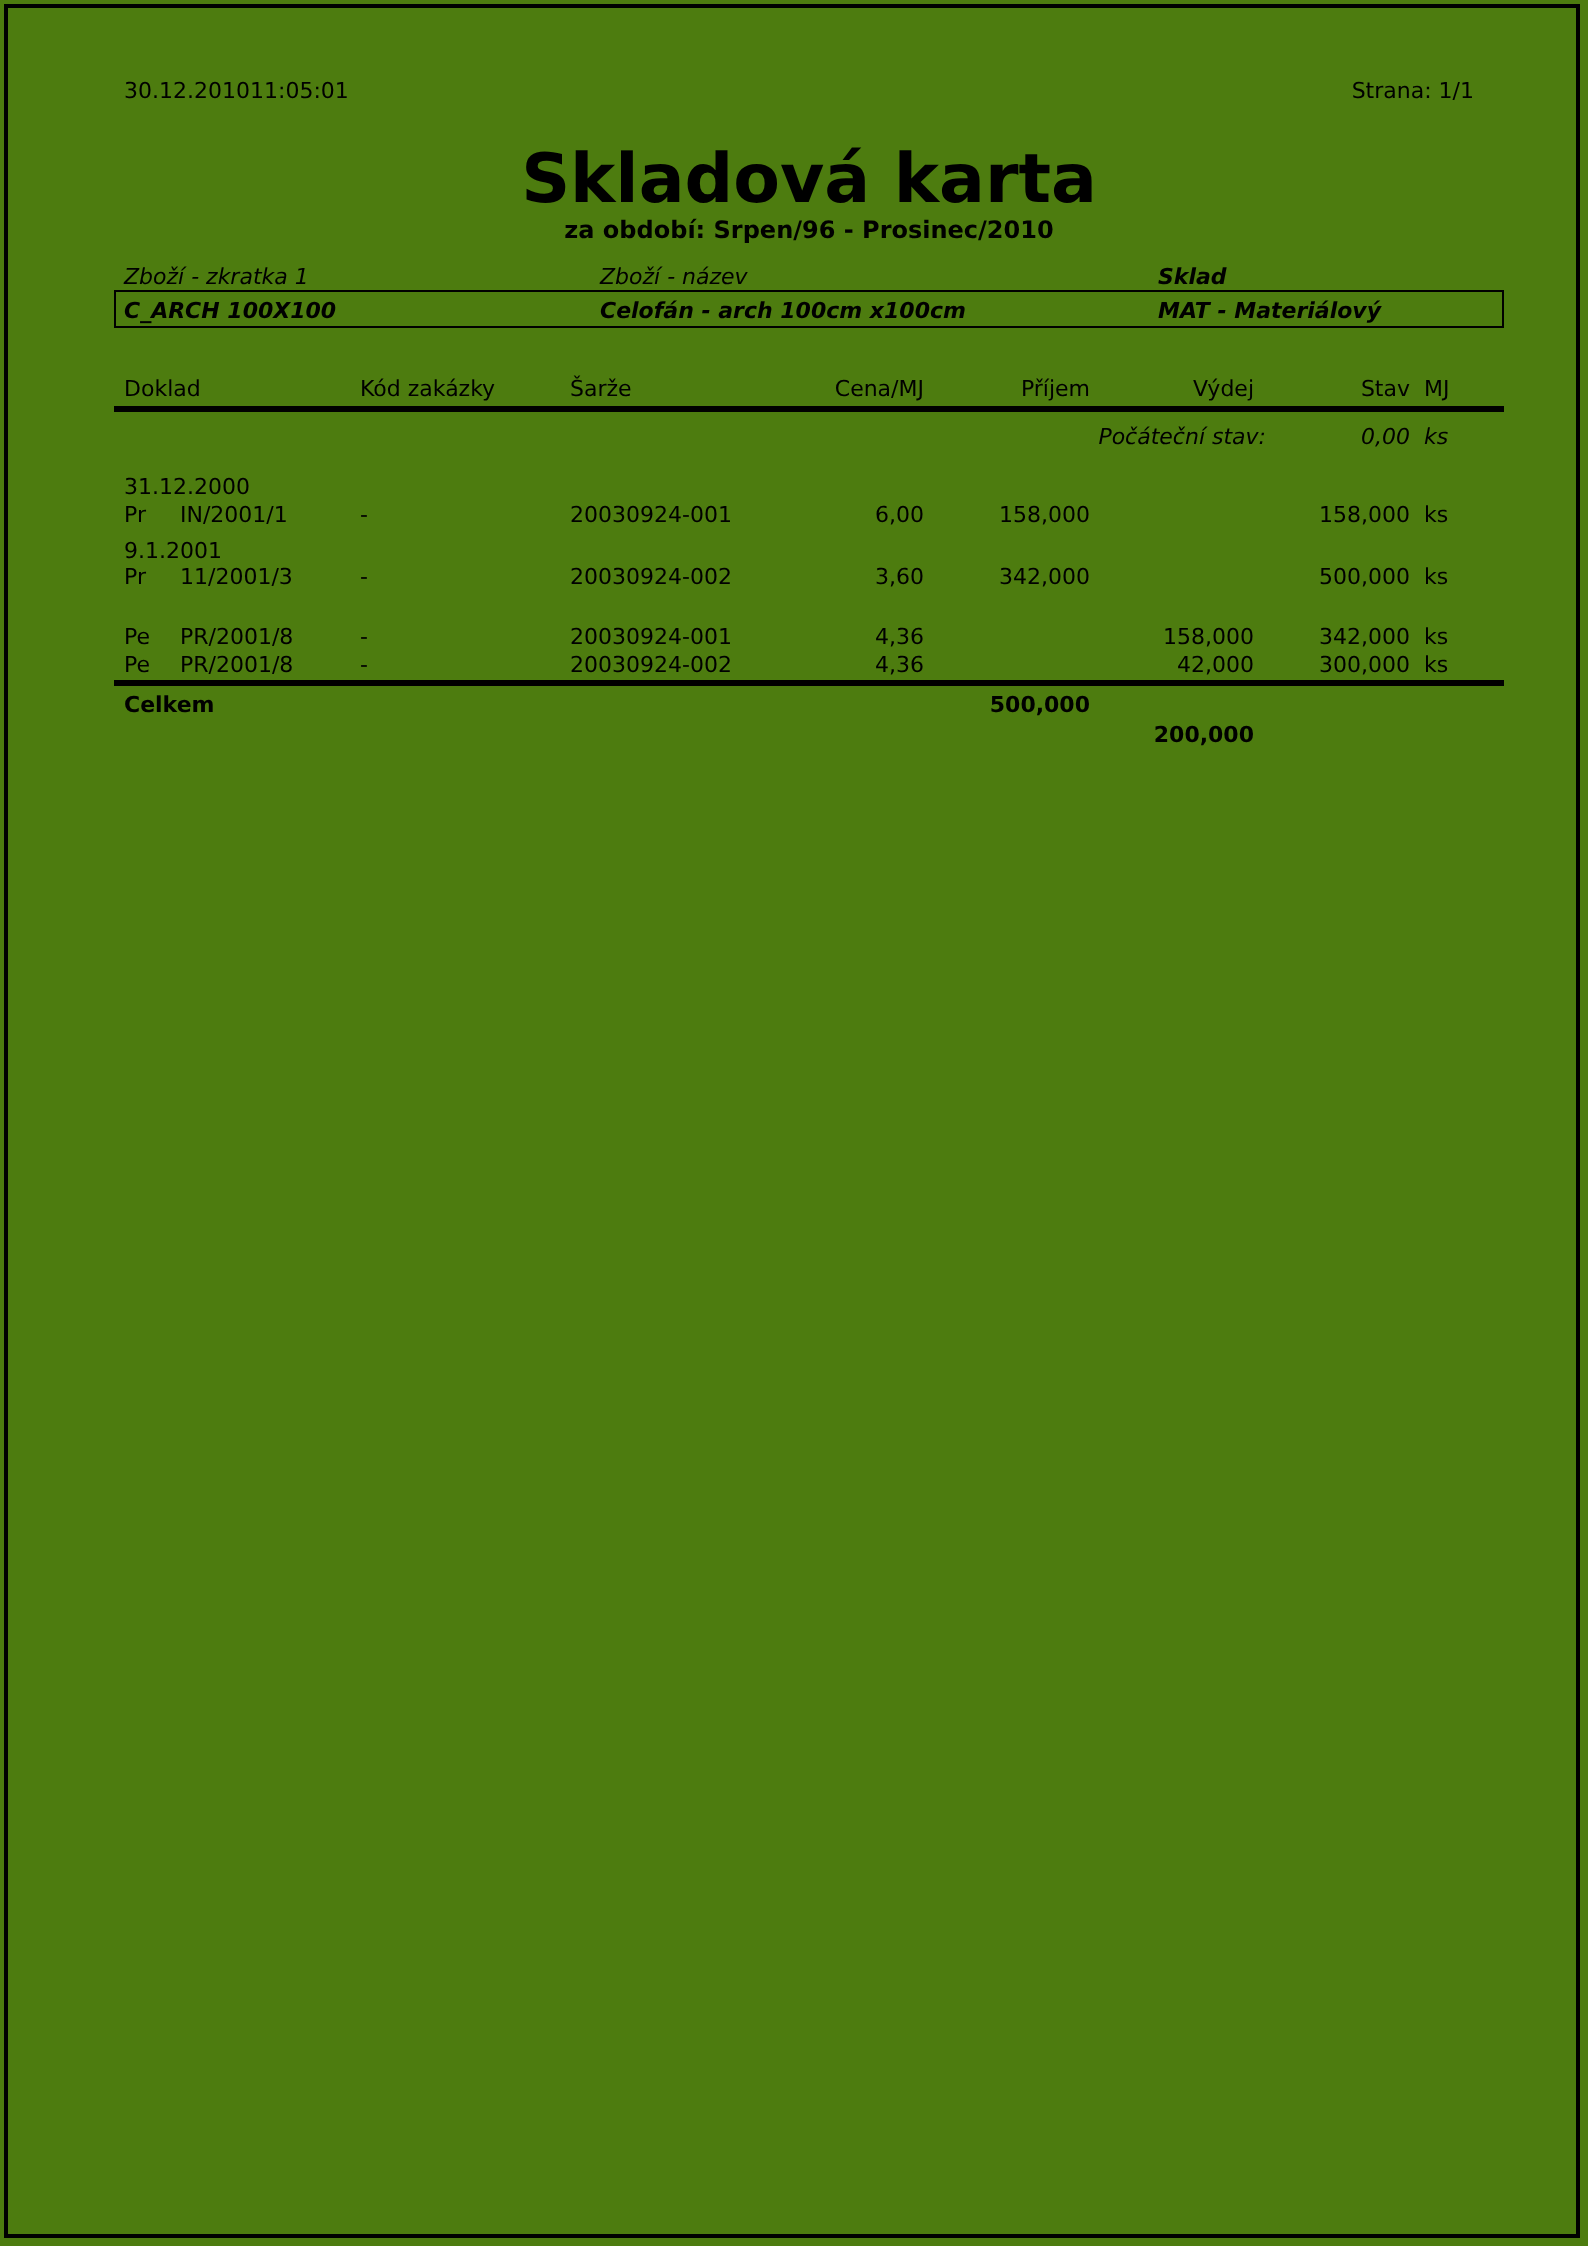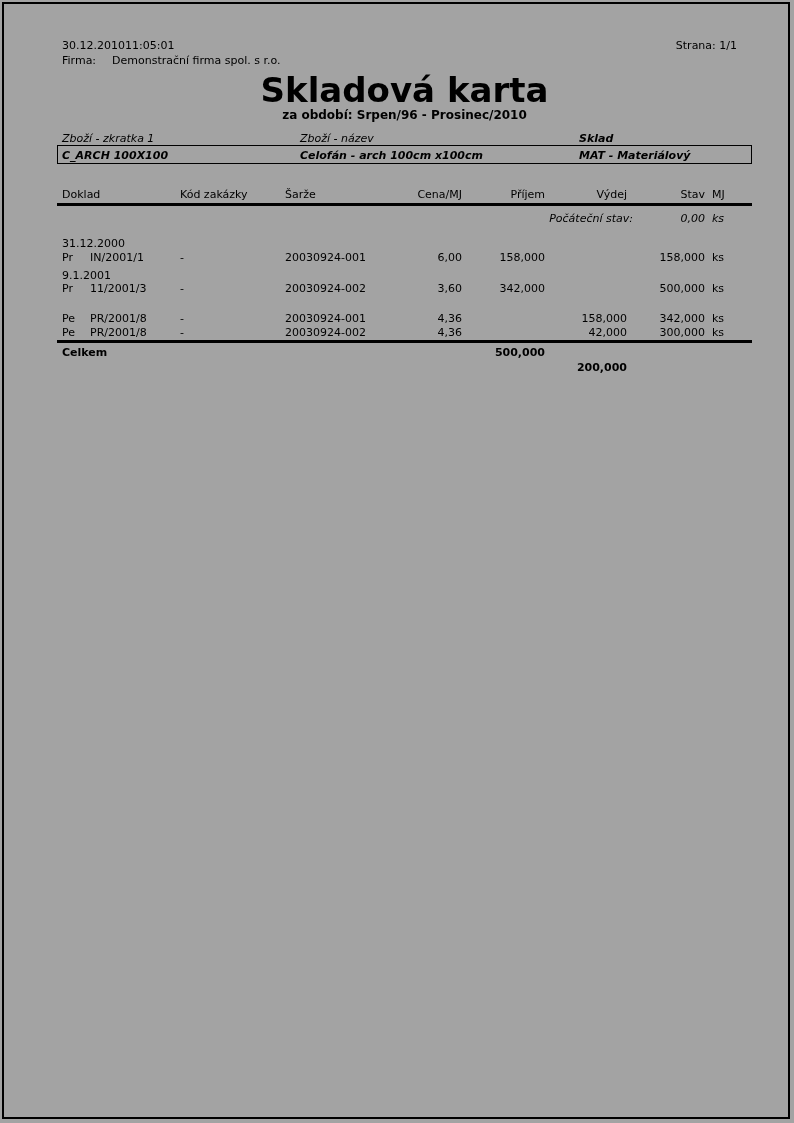--- a/index.html
+++ b/index.html
@@ -1,20 +1,20 @@
 <!DOCTYPE html>
 <html><head>
 <meta charset="utf-8">
 <style>
   html, body { margin: 0; padding: 0; background: #fff; }
   .page {
     position: relative;
     width: 794px;
     height: 1123px;
-    background: #a3a3a3;
+    background: #4d7c0f;
     color: #000;
     font-family: "DejaVu Sans", "Liberation Sans", sans-serif;
     font-size: 11px;
     overflow: hidden;
   }
   .page-border {
     position: absolute;
     left: 2px; top: 2px;
     width: 788px; height: 1117px;
     border: 2px solid #000;
@@ -67,24 +67,20 @@
 </head>
 <body>
 
 <div class="page">
   <div class="page-border"></div>
 
   <div class="row" style="top:39px">
     <span class="c-left1">30.12.2010</span>
     <span class="c-time">11:05:01</span>
     <span class="c-strana">Strana: 1/1</span>
-  </div>
-  <div class="row" style="top:54px">
-    <span class="c-left1">Firma:</span>
-    <span class="c-firm">Demonstrační firma spol. s r.o.</span>
   </div>
 
   <div class="abs center title" style="top:76px">Skladová karta</div>
   <div class="abs center subtitle" style="top:108px">za období: Srpen/96 - Prosinec/2010</div>
 
   <div class="row italic" style="top:132px">
     <span class="c-left1">Zboží - zkratka 1</span>
     <span class="c-left2">Zboží - název</span>
     <span class="c-left3">Sklad</span>
   </div>

